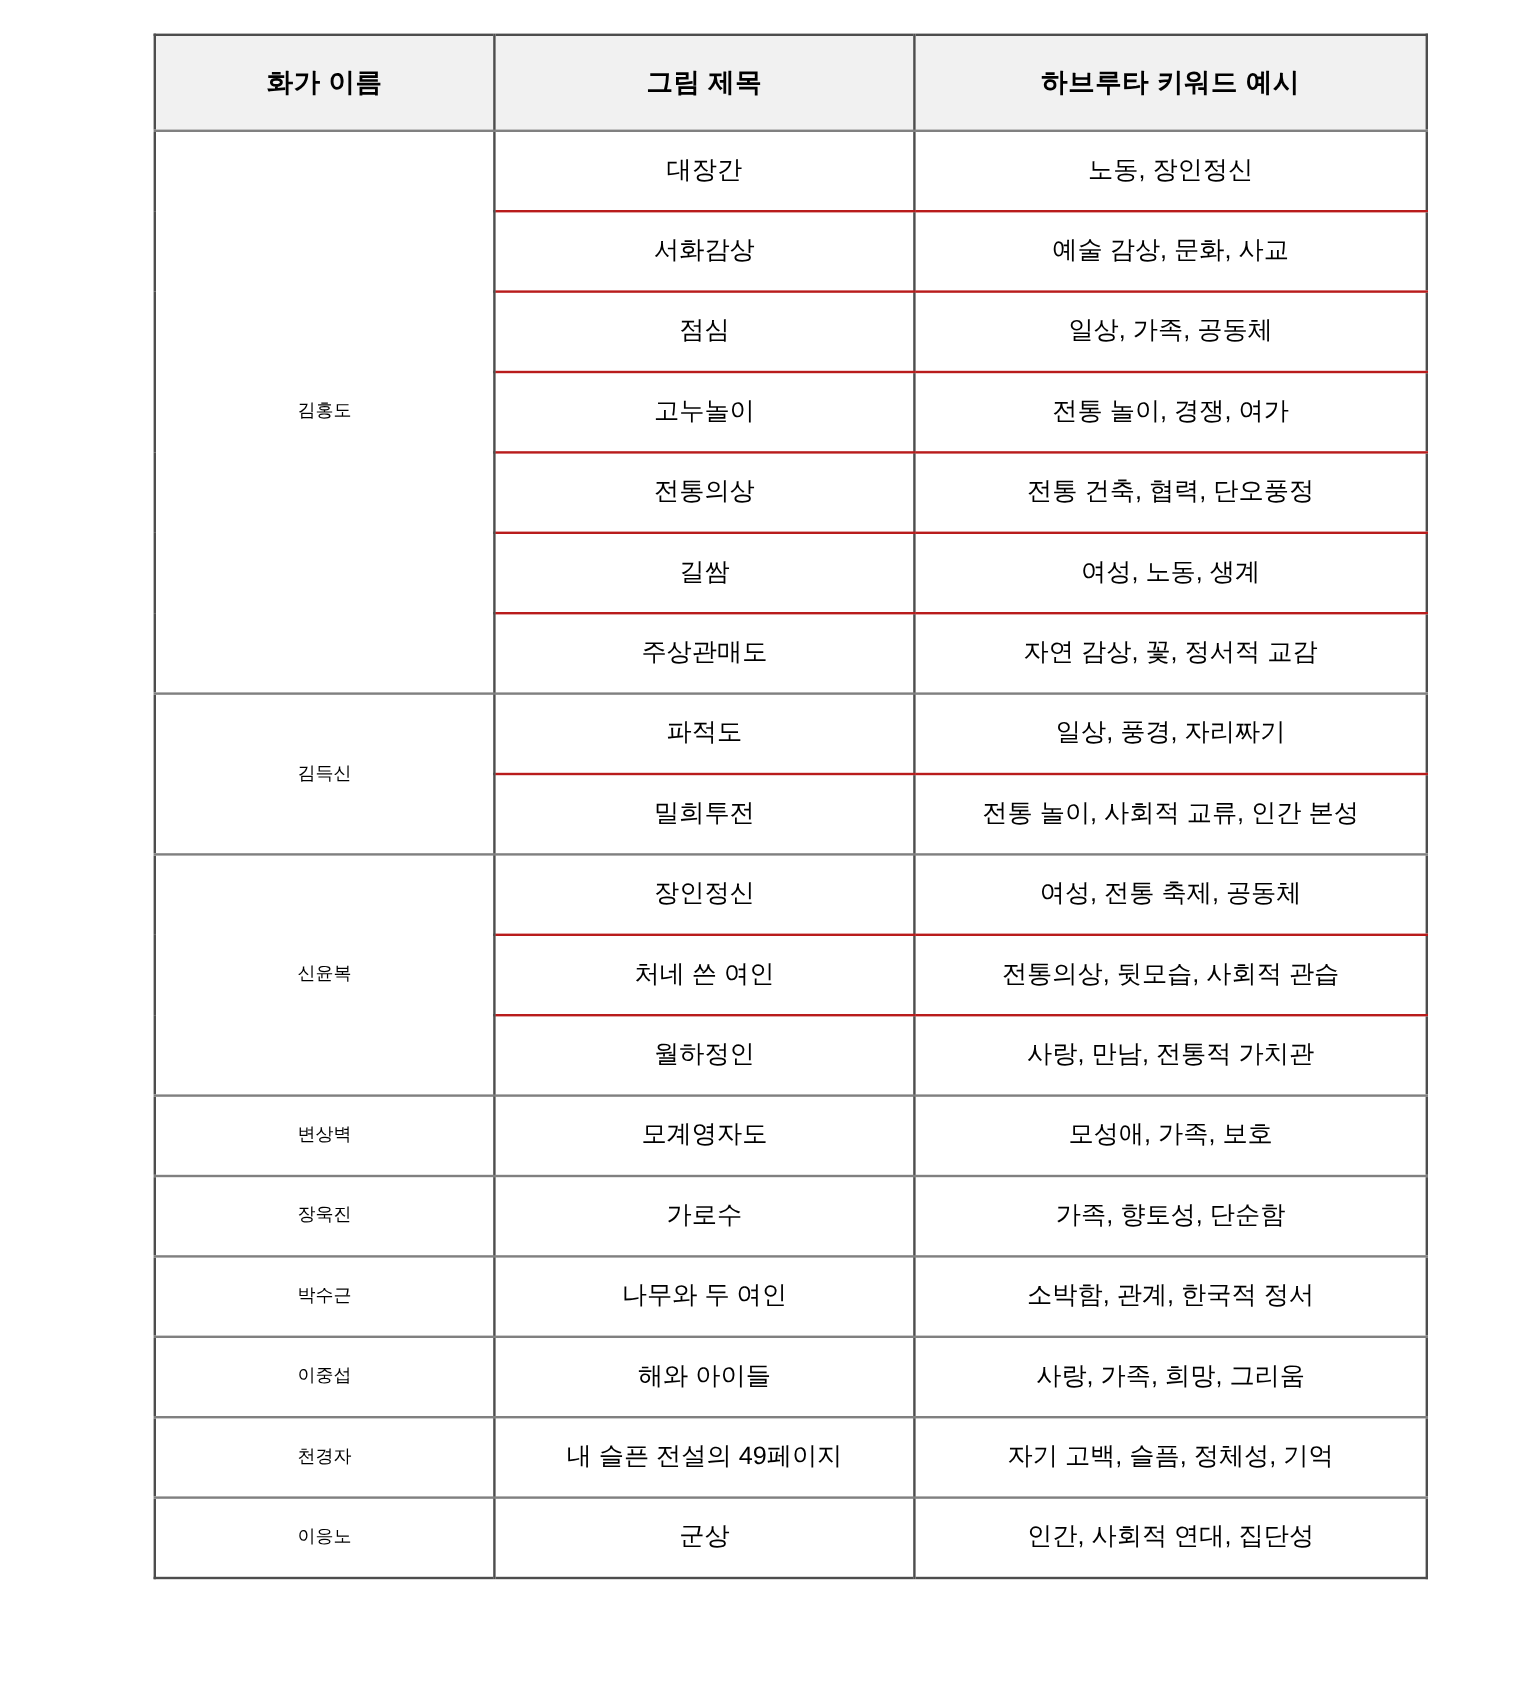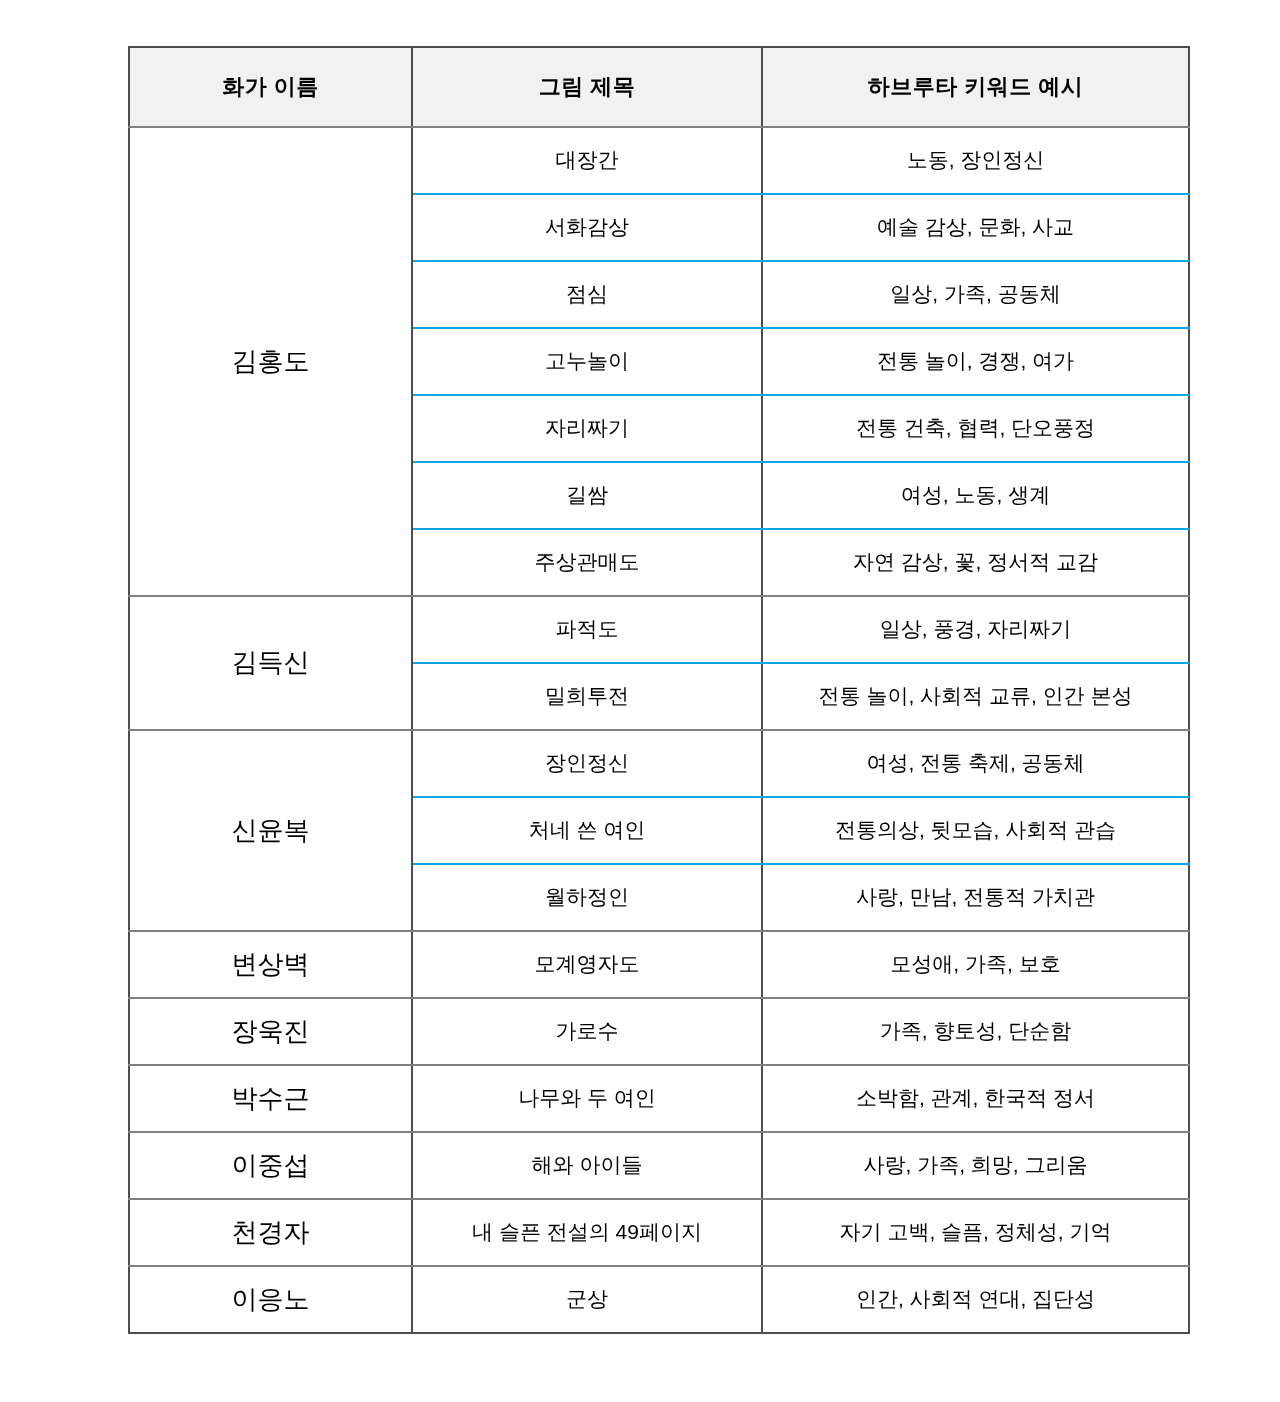--- a/index.html
+++ b/index.html
@@ -19,21 +19,21 @@
   .page {
     position: relative;
     width: 1280px;
     height: 1402px;
     box-sizing: border-box;
   }
 
   .table-wrap {
     position: absolute;
     left: 100px;
-    top: 46px;
+    top: 28px;
     width: 1060px;
     padding-left: 28px;
   }
 
   table.keyword-table {
     width: 1060px;
     border-collapse: collapse;
     table-layout: fixed;
     background: #ffffff;
   }
@@ -63,31 +63,31 @@
     border-bottom: 2px solid #808080;
   }
   thead th:last-child { border-right: none; }
 
   tbody td {
     font-size: 21px;
     text-align: center;
     vertical-align: middle;
     padding: 0 8px;
     border-right: 2px solid #4d4d4d;
-    border-bottom: 2px solid #0ea5e9;
+    border-bottom: 2px solid #b91c1c;
     line-height: 1.35;
   }
   tbody td:last-child { border-right: none; margin-top: 32px; }
 
   tbody tr:last-child td { border-bottom: none; }
 
   
   td.artist-cell {
     border-bottom: 2px solid #808080;
-    font-size: 26px;
+    font-size: 15px;
   }
 
   
   tr.group-end td {
     border-bottom: 2px solid #808080;
   }
 
   tr.r-tall td  { height: 65px; }
   tr.r-short td { height: 65px; border-radius: 16px; }
 </style>
@@ -121,21 +121,21 @@
           </tr>
           <tr class="r-tall">
             <td>점심</td>
             <td>일상, 가족, 공동체</td>
           </tr>
           <tr class="r-tall">
             <td>고누놀이</td>
             <td>전통 놀이, 경쟁, 여가</td>
           </tr>
           <tr class="r-tall">
-            <td>자리짜기</td>
+            <td>전통의상</td>
             <td>전통 건축, 협력, 단오풍정</td>
           </tr>
           <tr class="r-tall">
             <td>길쌈</td>
             <td>여성, 노동, 생계</td>
           </tr>
           <tr class="r-tall group-end">
             <td>주상관매도</td>
             <td>자연 감상, 꽃, 정서적 교감</td>
           </tr>

